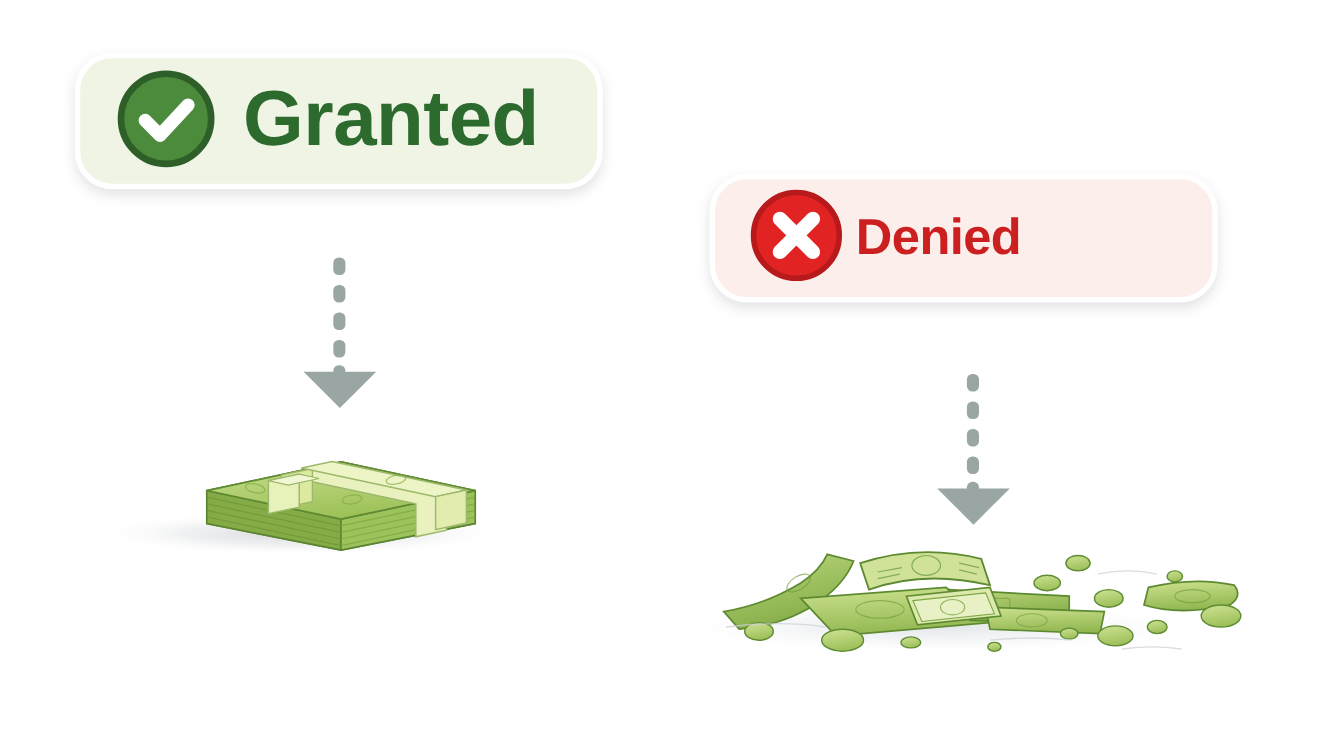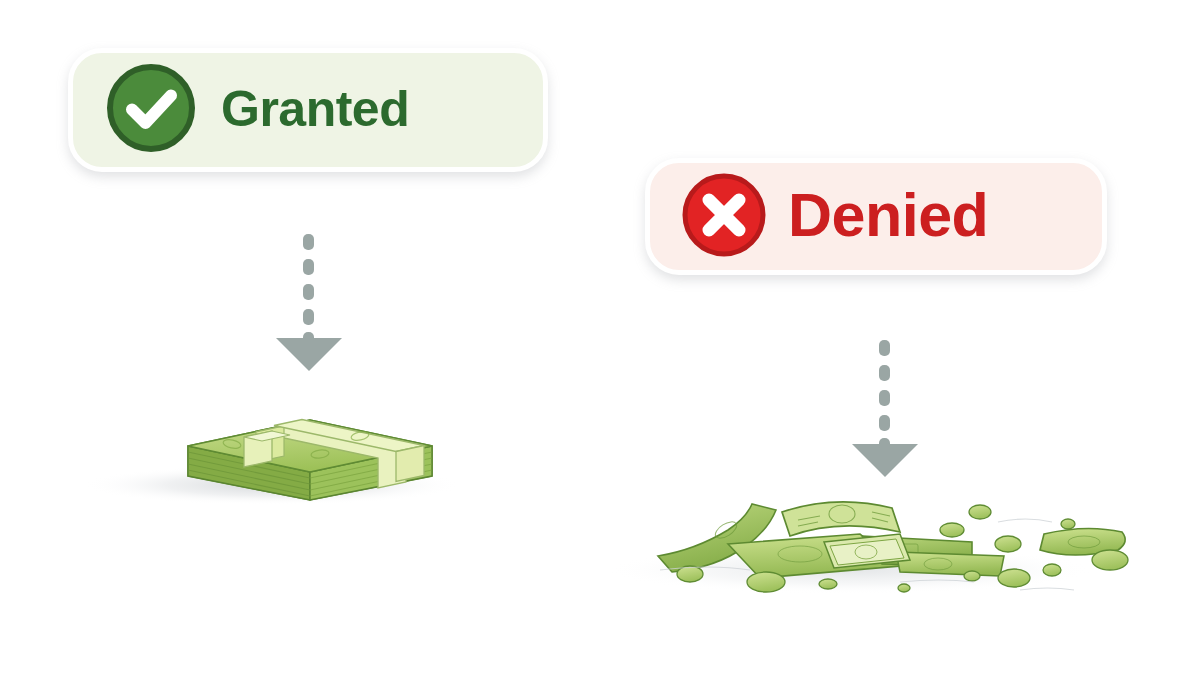--- a/index.html
+++ b/index.html
@@ -45,37 +45,37 @@
   #badge-granted {
     left: 68px;
     top: 48px;
     width: 480px;
     height: 124px;
     background: #eff4e5;
     padding: 0 30px 0 32px;
   }
   #badge-granted .badge-label {
     color: #2c6a2e;
-    font-size: 50px;
+    font-size: 71px;
     margin-left: 24px;
     margin-top: -3px;
   }
 
   #badge-denied {
     left: 645px;
     top: 158px;
     width: 462px;
     height: 117px;
     background: #fceeea;
     padding: 0 28px 0 30px;
   }
   #badge-denied .badge-label {
     color: #cc1f20;
-    font-size: 61px;
-    margin-left: 20px;
+    font-size: 46px;
+    margin-left: 10px;
     margin-top: -3px;
   }
 
   
   .arrow {
     position: absolute;
   }
   #arrow-granted { left: 272px; top: 228px; }
   #arrow-denied  { left: 848px; top: 334px; }
 

